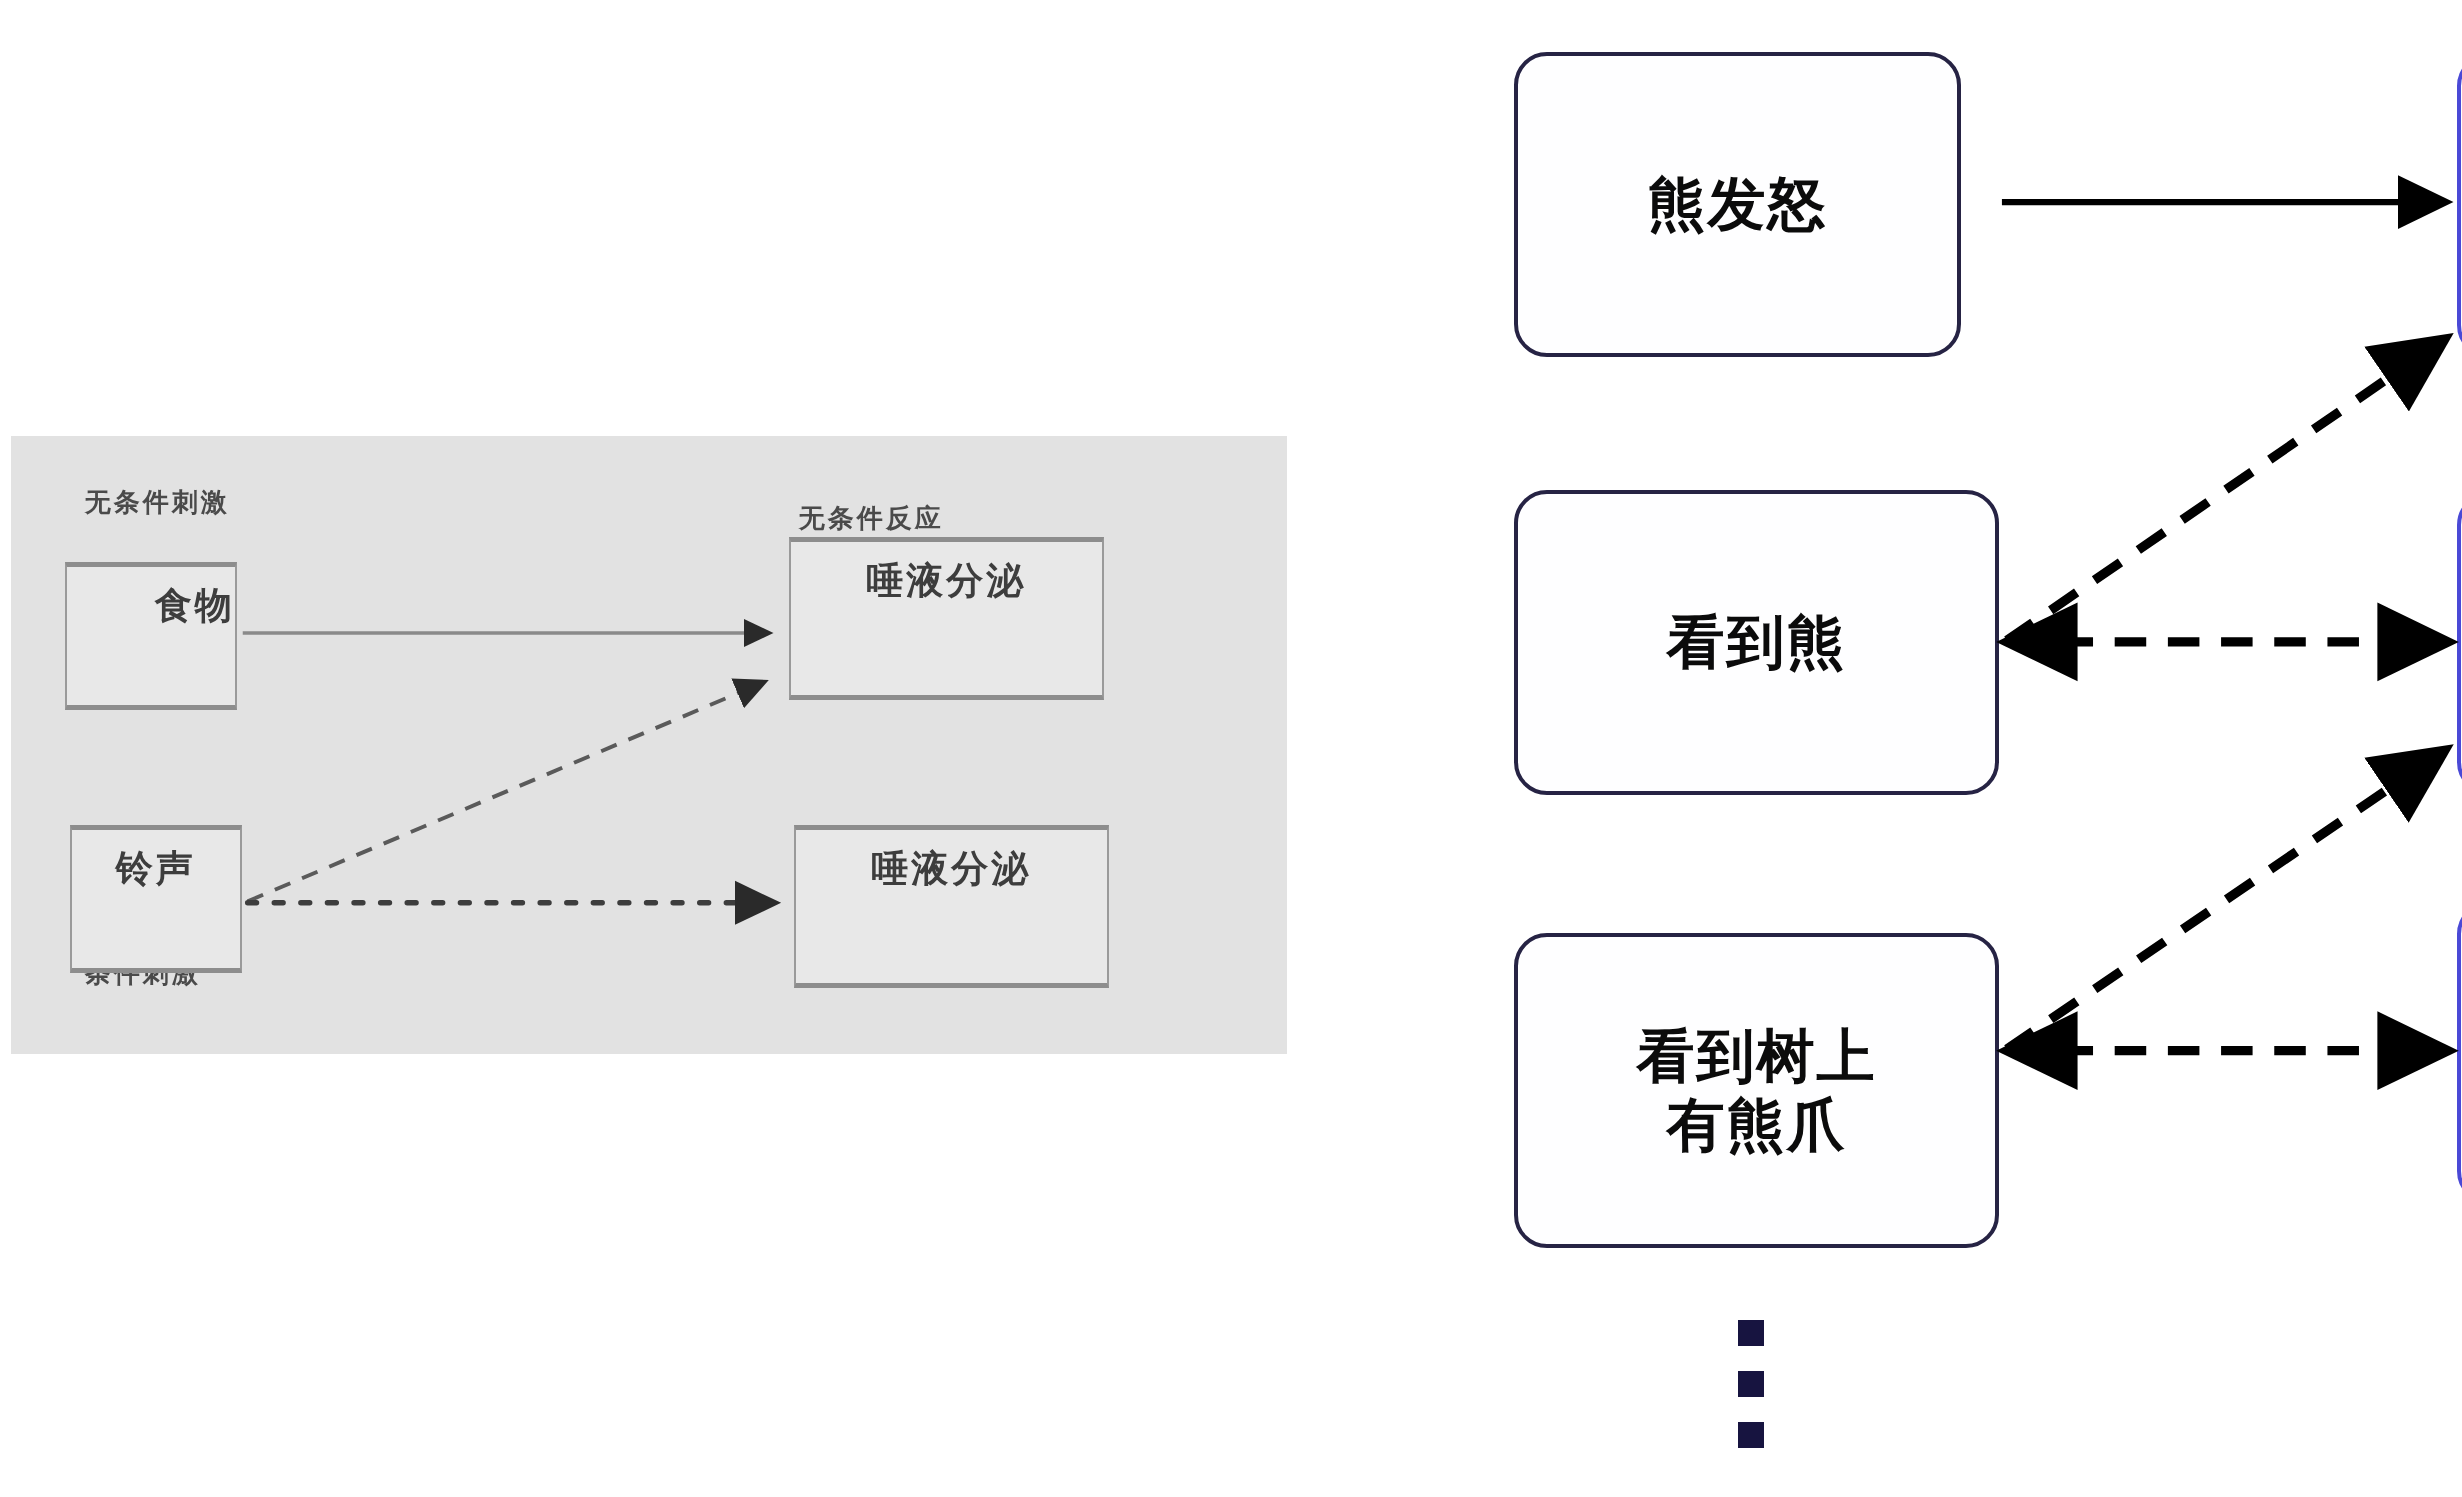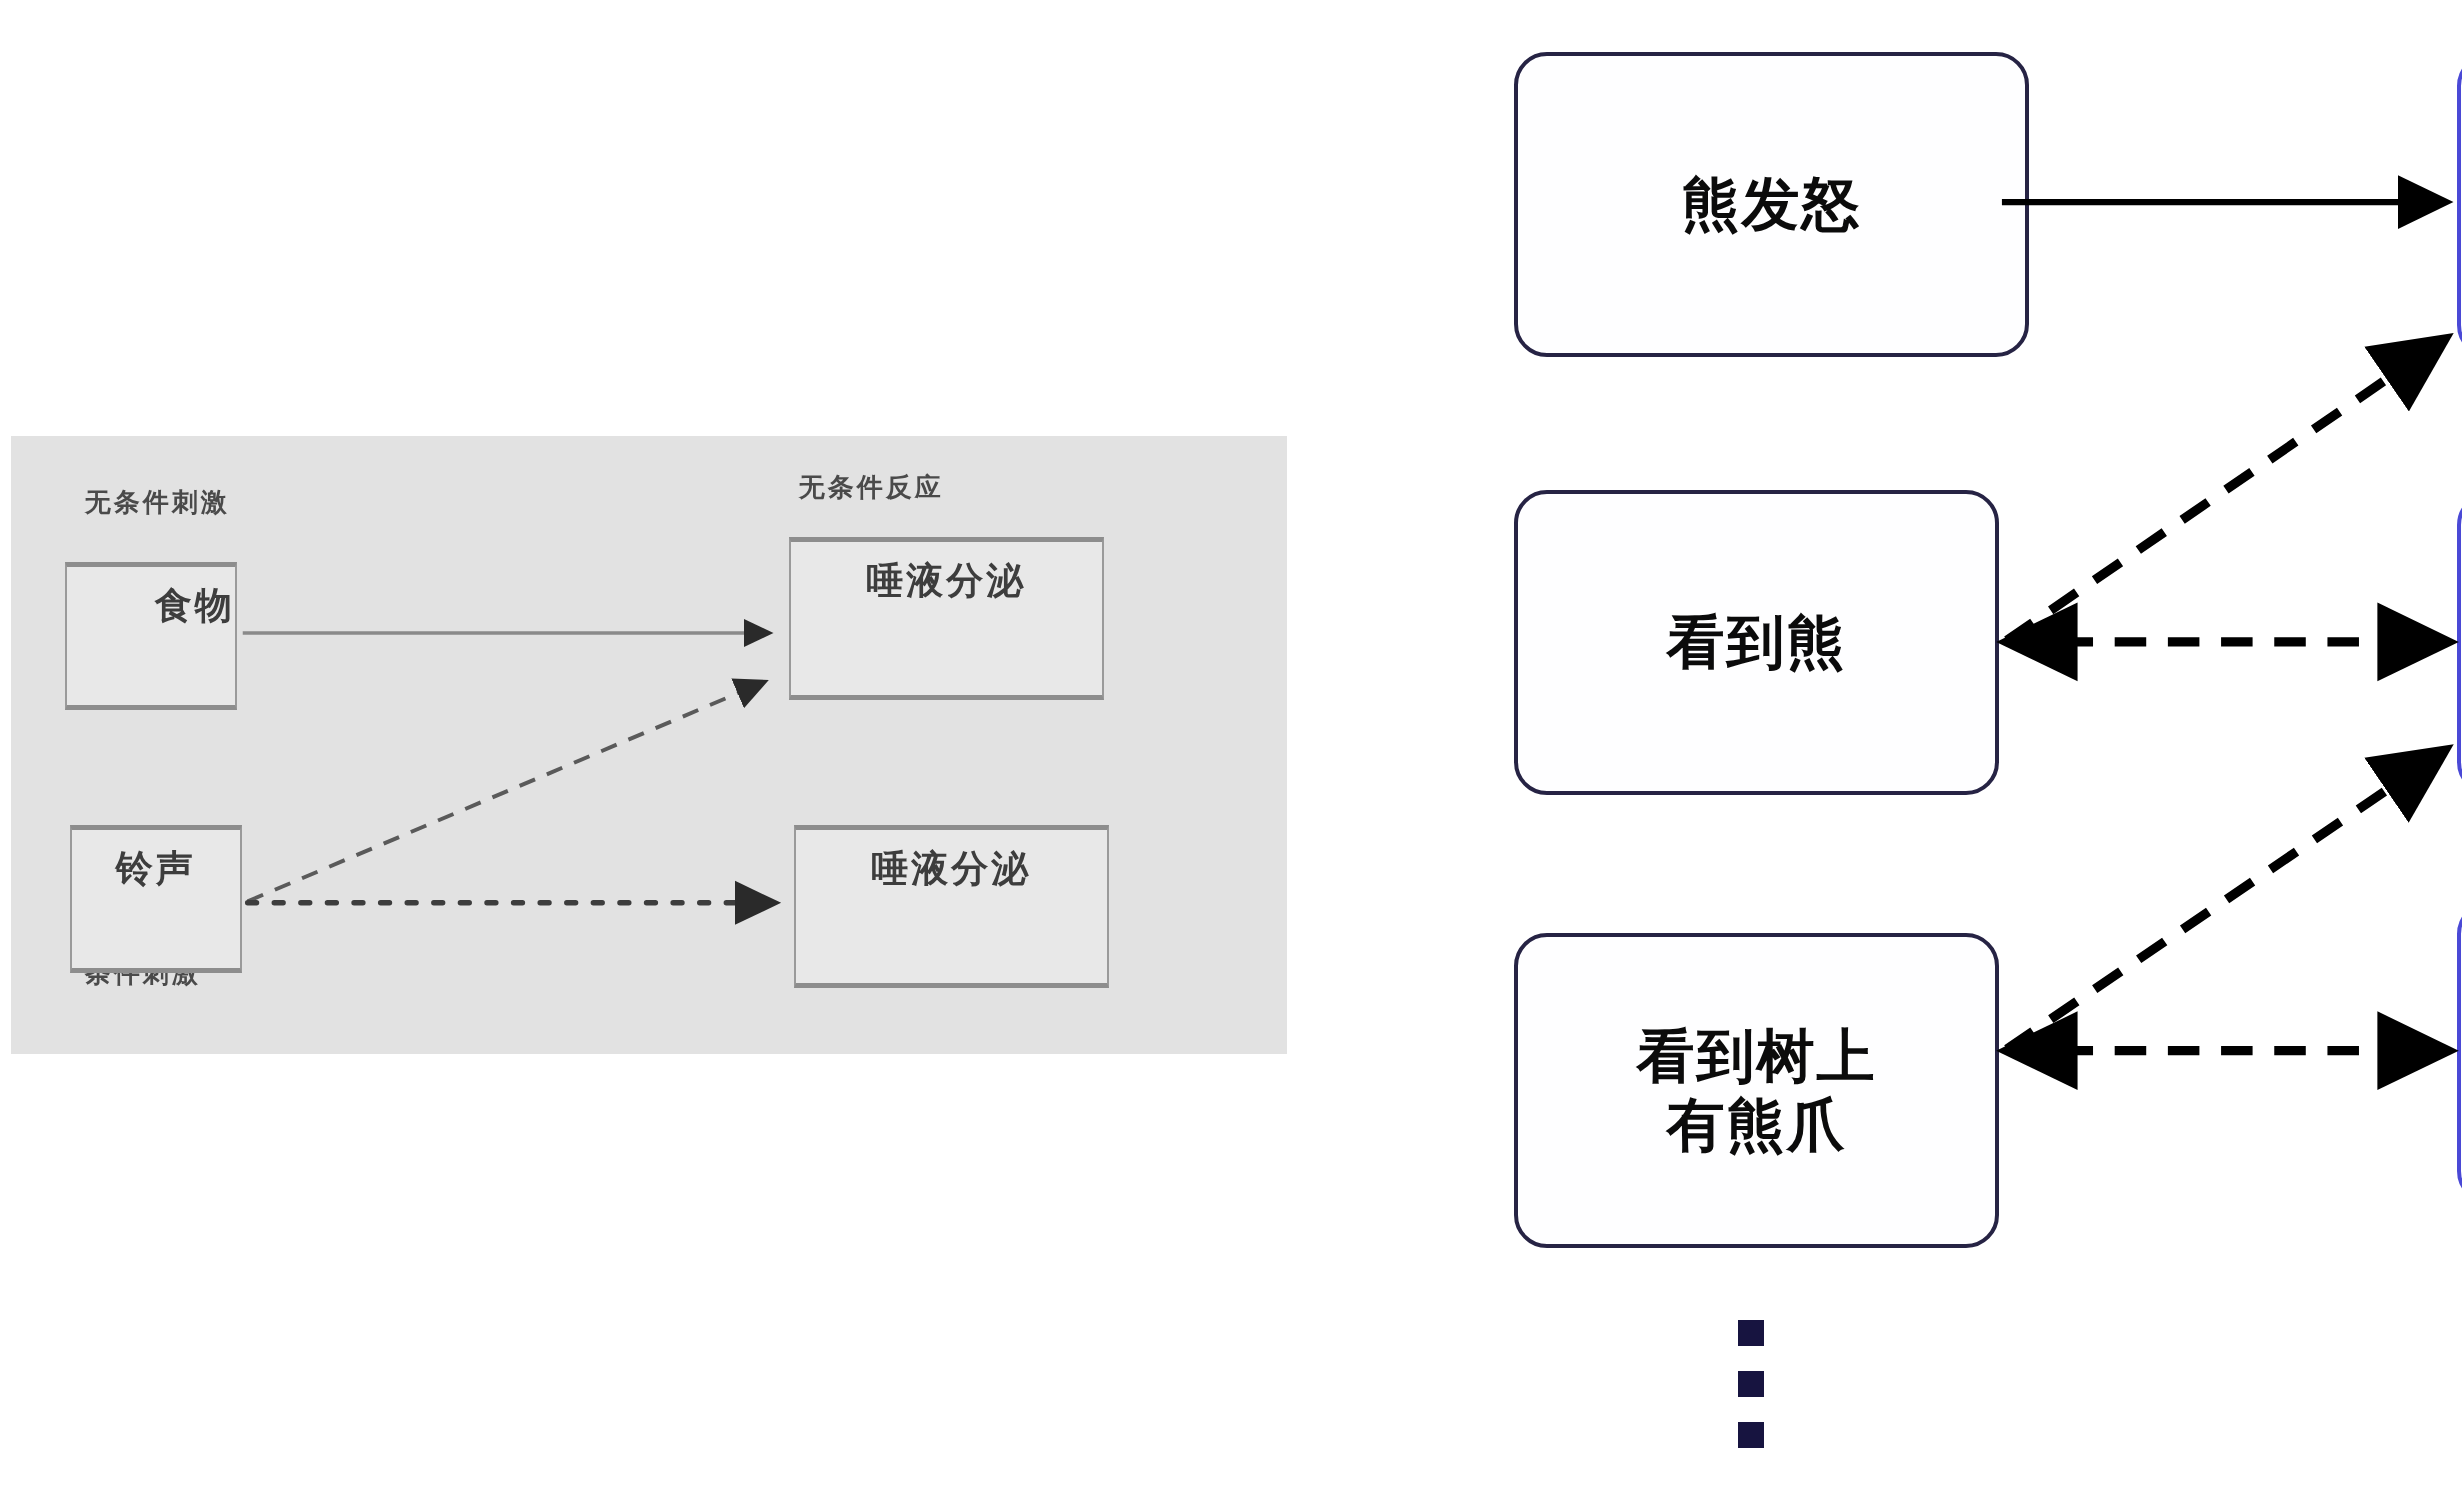--- a/index.html
+++ b/index.html
@@ -13,21 +13,21 @@
   
   #cc-panel{
     position:absolute;left:10.8px;top:436px;width:1276px;height:618px;
     background:#e2e2e2;
   }
   .cc-head{
     position:absolute;color:#4a4a4a;font-size:26px;font-weight:700;
     letter-spacing:3px;white-space:nowrap;
   }
   #cc-head-us{left:74px;top:49px;}
-  #cc-head-ur{left:788px;top:34px;}
+  #cc-head-ur{left:788px;top:65px;}
   #cc-foot-cs{left:74px;top:520px;}
   #cc-foot-cr{left:818px;top:520px;}
 
   .cc-box{
     position:absolute;background:#e8e8e8;
     border:2px solid #9a9a9a;border-top:5.4px solid #8d8d8d;border-bottom:5.4px solid #8d8d8d;
     box-sizing:border-box;
     display:flex;align-items:flex-start;justify-content:center;
   }
   .cc-box span{
@@ -49,21 +49,21 @@
     text-align:center;line-height:1.18;
   }
   .rl-box.dark{border:4.4px solid #262344;}
   .rl-box.blue{border:4.4px solid #4a49d6;}
 
   .rl-cn{
     color:#0b0b0b;font-size:58px;font-weight:600;letter-spacing:2px;
     font-family:"DejaVu Sans","Liberation Sans",sans-serif;
   }
 
-  #rl-bear      {left:1514px; top:52px;  width:515px; height:305px;}
+  #rl-bear      {left:1514px; top:52px;  width:447px; height:305px;}
   #rl-see-bear  {left:1514px; top:490px;  width:485px; height:305px;}
   #rl-claw      {left:1514px; top:933px; width:485px; height:315px;}
   #rl-reward    {left:2457px; top:53px;  width:458px; height:305px;}
   #rl-vsp       {left:2457px; top:492px; width:458px; height:303px;}
   #rl-vs        {left:2457px; top:901px; width:458px; height:303px;}
 
   #rl-arrows{position:absolute;left:0;top:0;width:3306px;height:1498px;pointer-events:none;}
 
   .dotcol{position:absolute;display:flex;flex-direction:column;gap:25.6px;}
   .dotcol i{display:block;width:25.6px;height:25.6px;}

